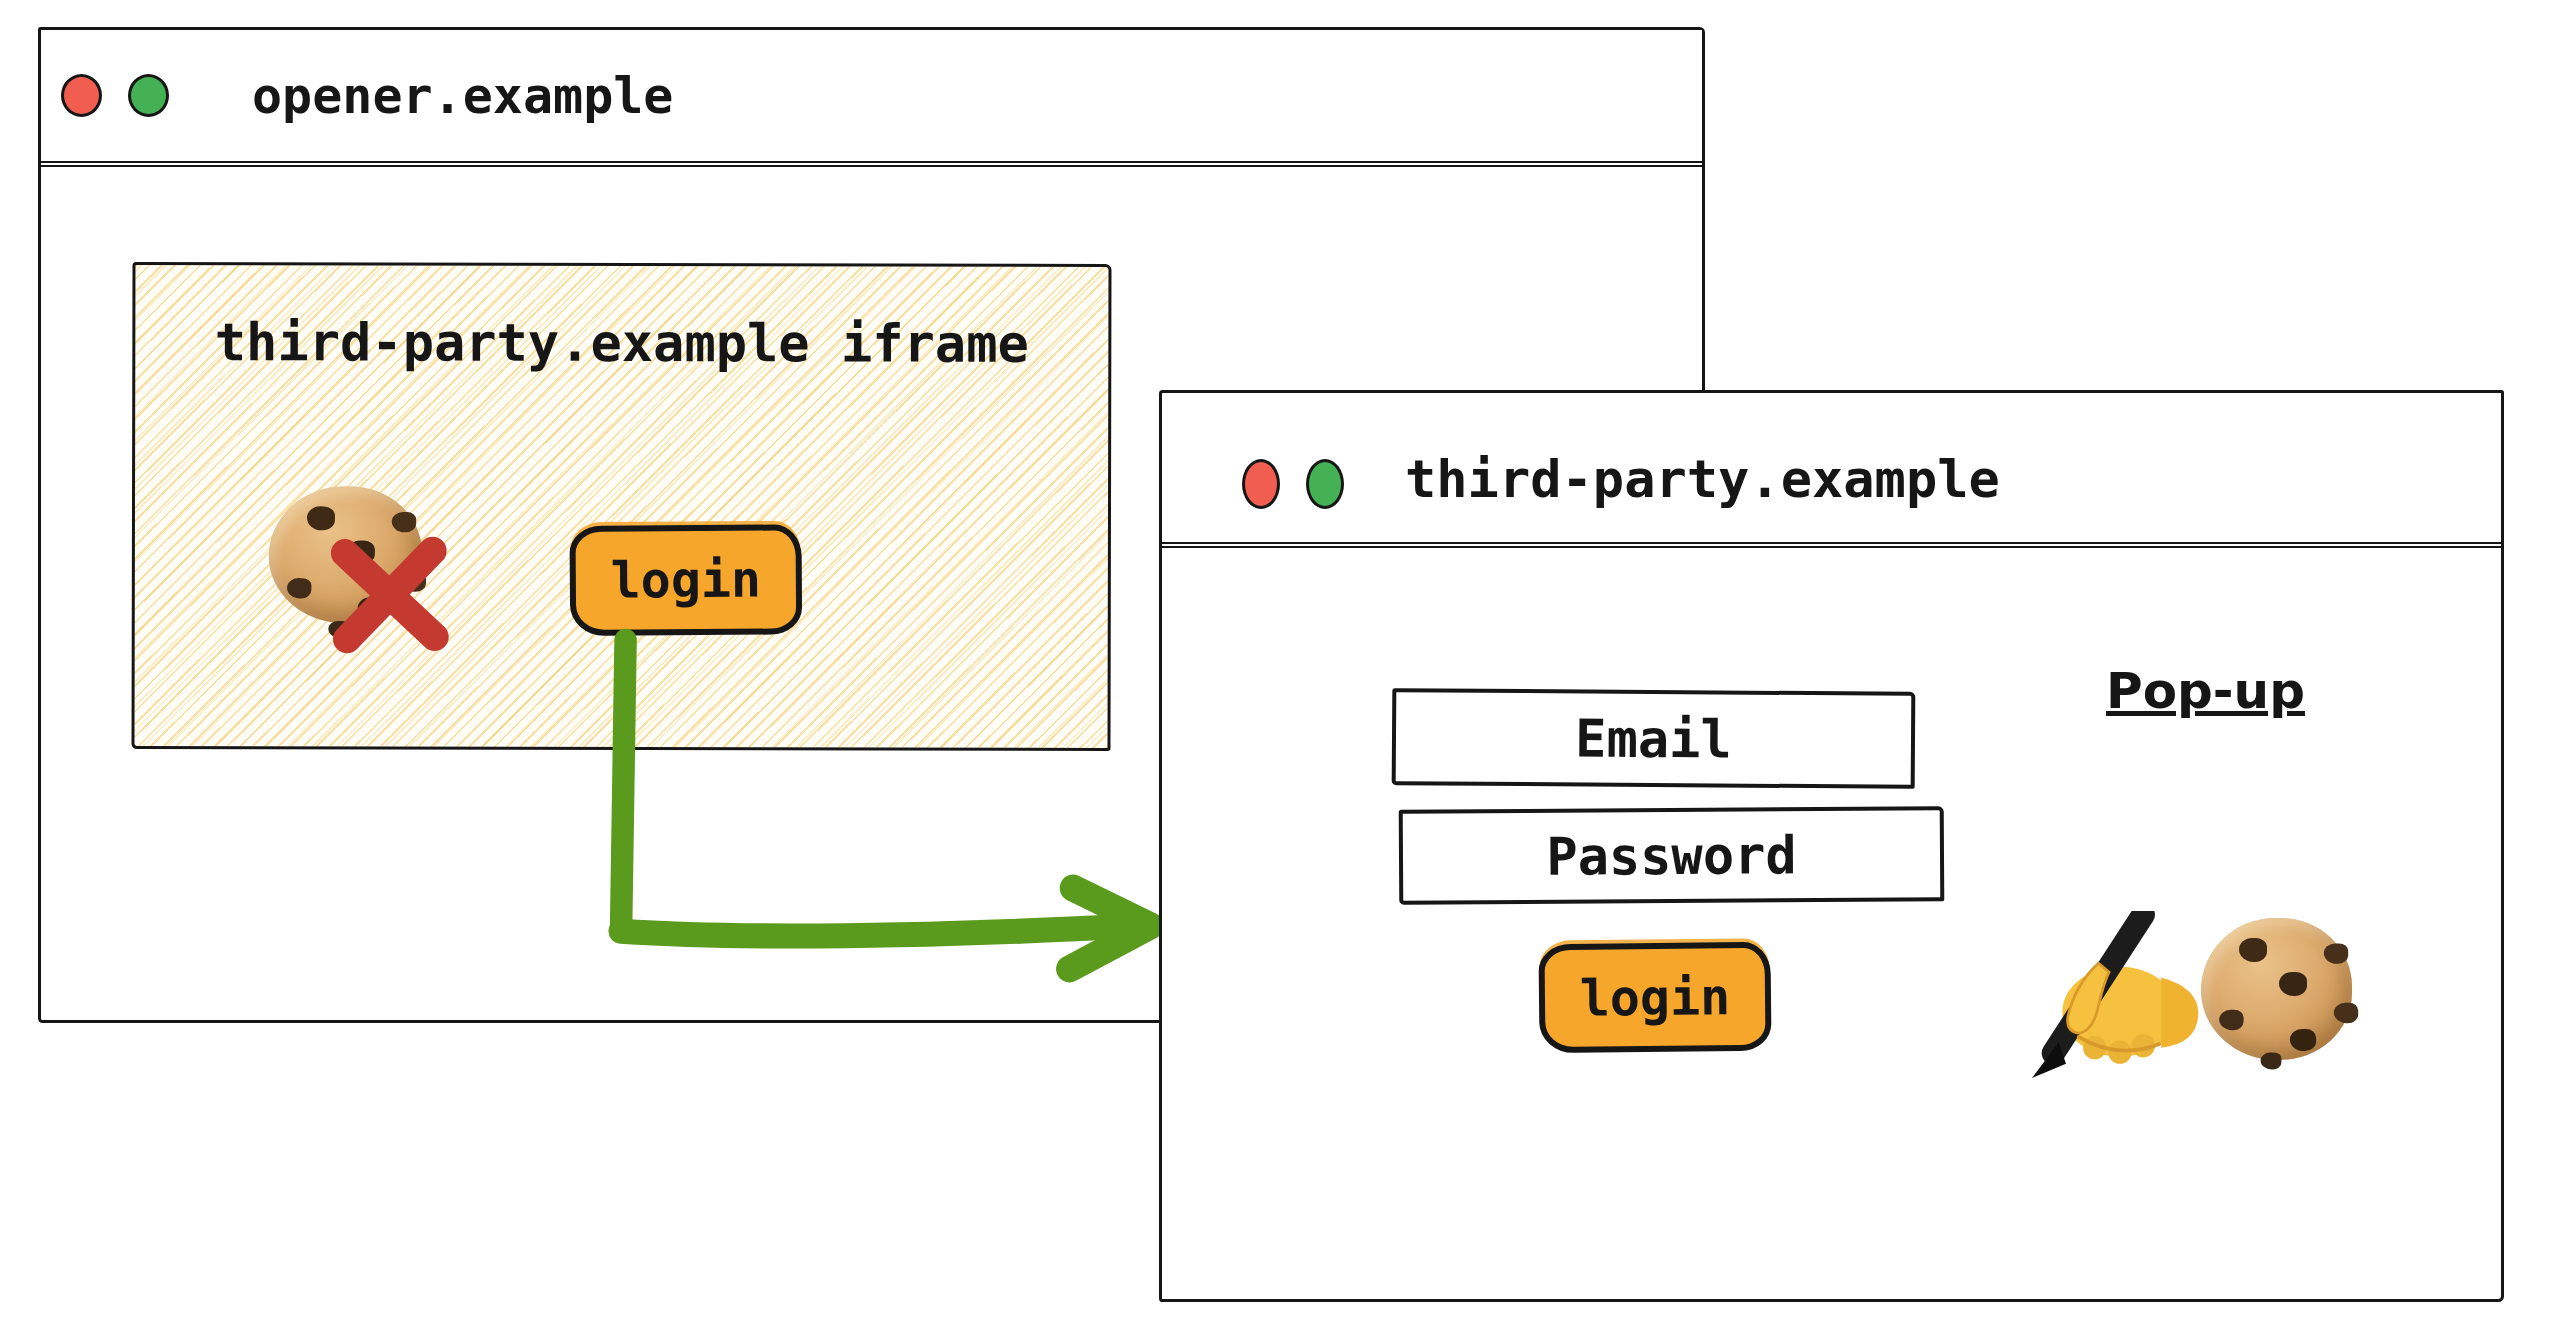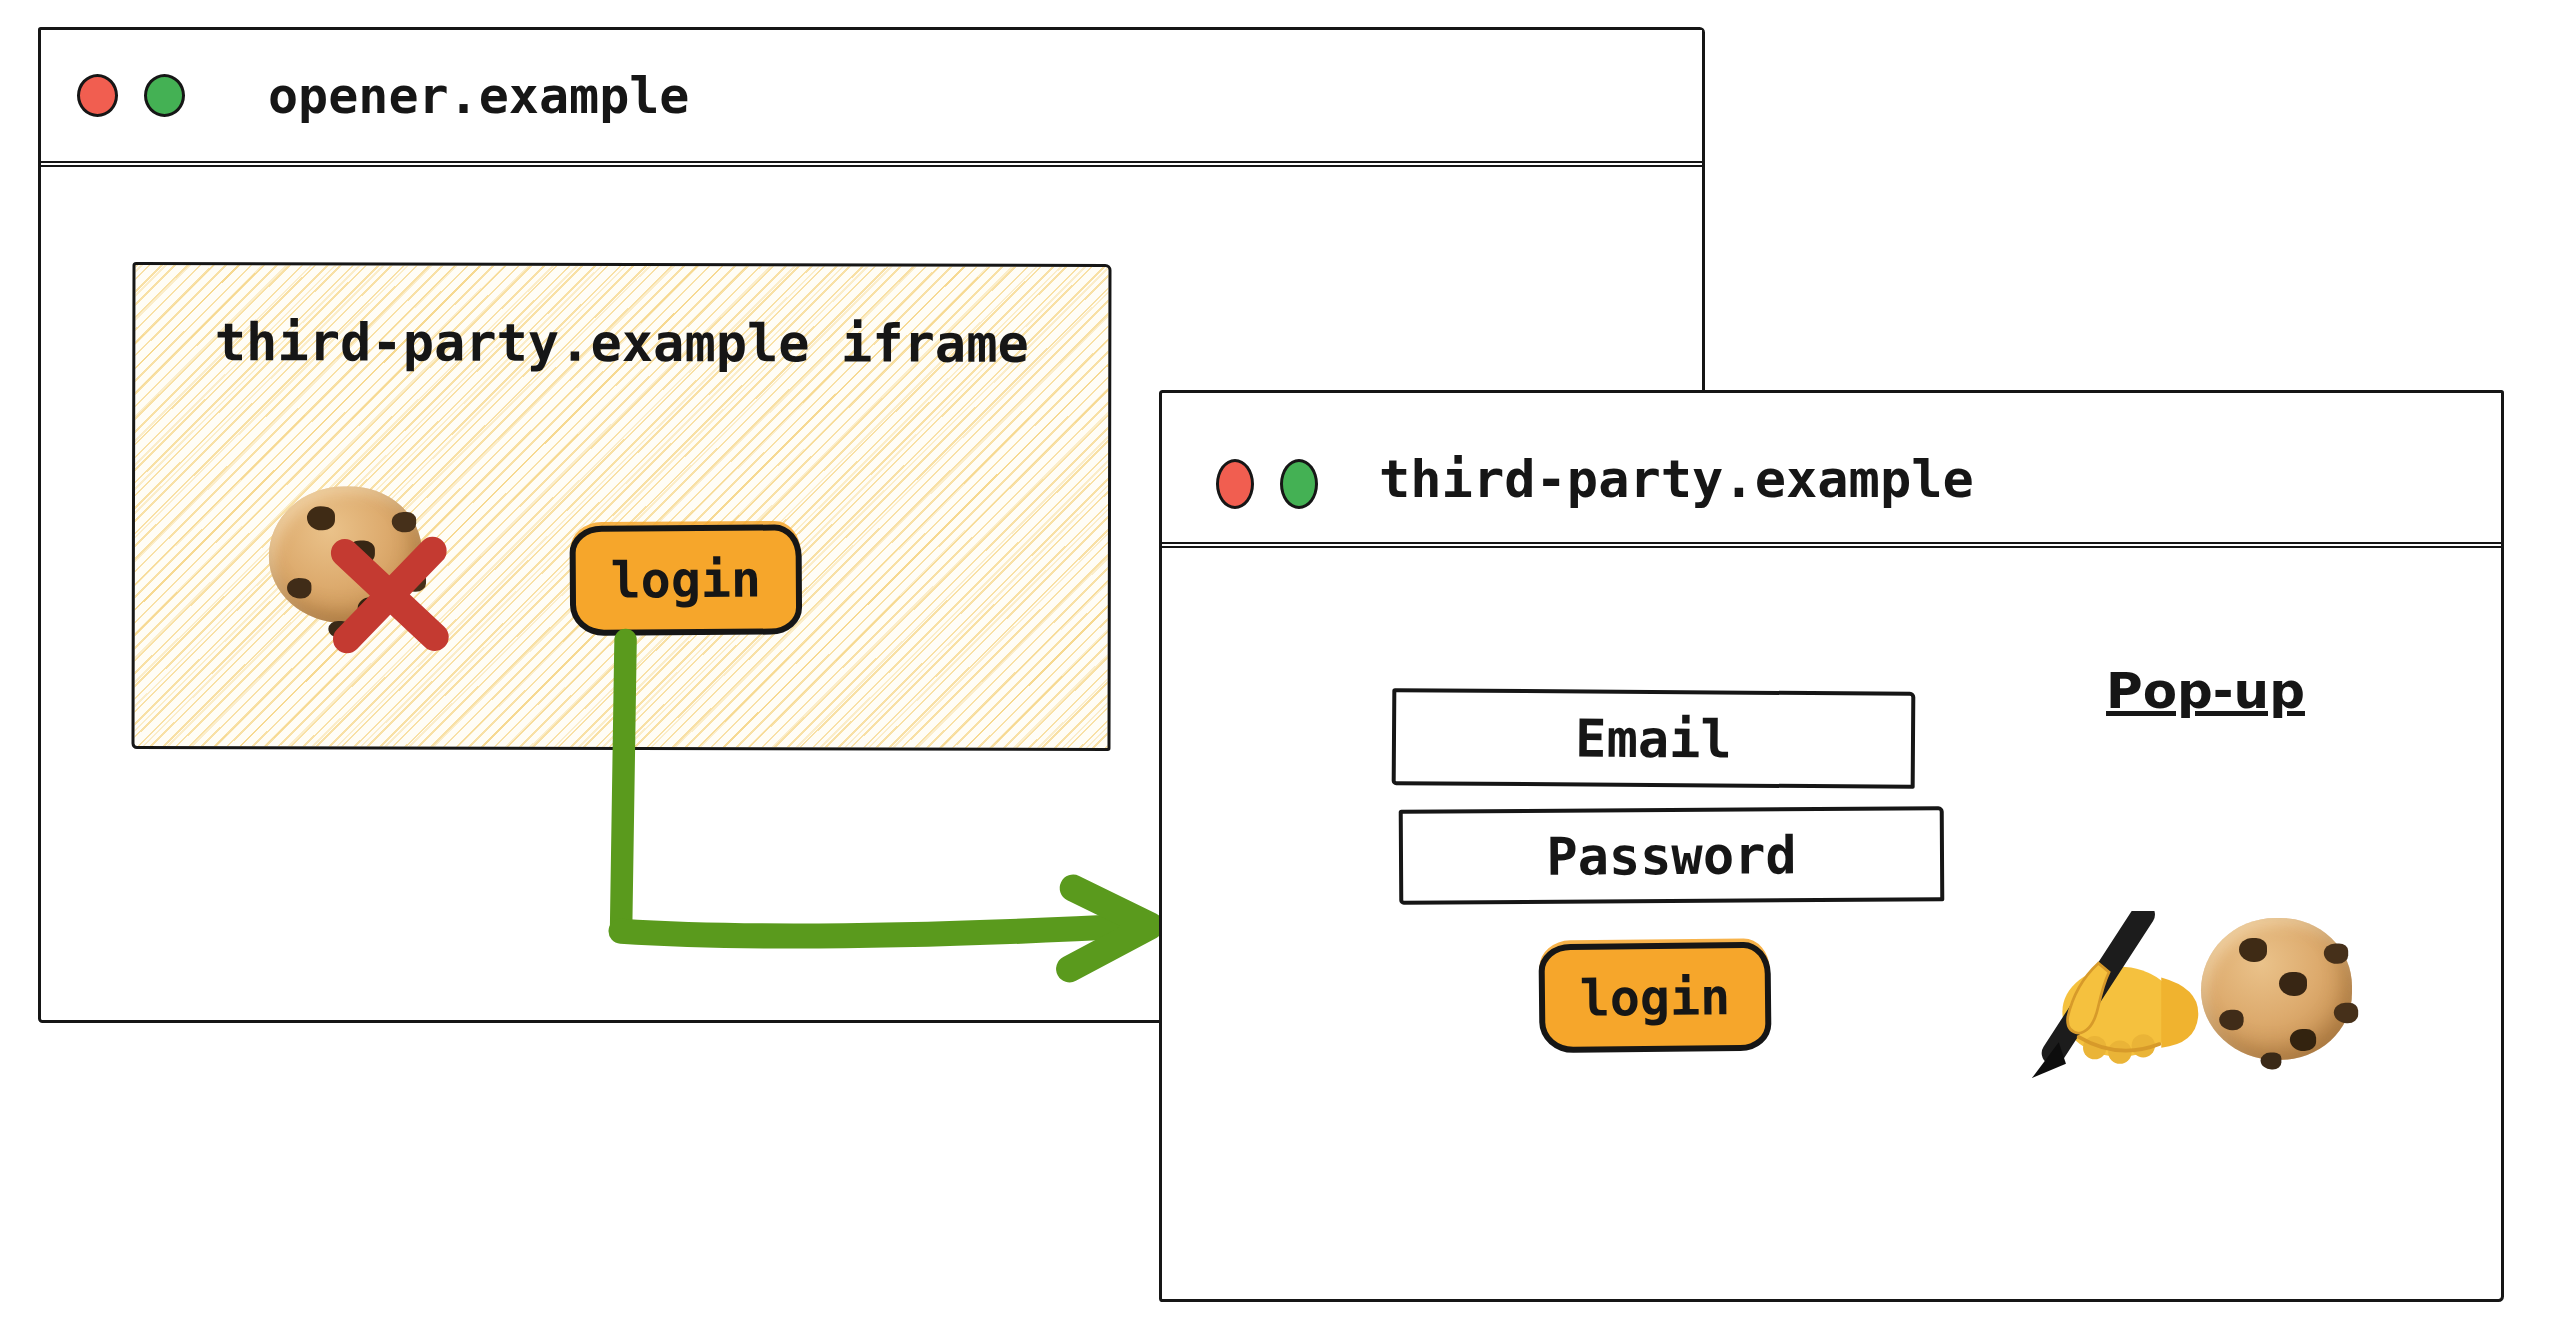--- a/index.html
+++ b/index.html
@@ -14,22 +14,22 @@
       #fffdf6;
   }
 
   
   .window{position:absolute;border:3.6px solid #161616;background:#ffffff;}
   .window.opener{left:38px;top:27px;width:1661px;height:990px;z-index:1;border-radius:2.7px 5.4px 3.6px 4.5px;}
   .window.popup{left:1159px;top:390px;width:1339px;height:906px;z-index:10;border-radius:3.6px 2.7px 5.4px 3.6px;}
 
   .titlebar{position:absolute;left:0;top:0;right:0;display:flex;align-items:center;
             border-bottom:6.3px double #161616;}
-  .opener .titlebar{height:131px;padding-left:36px;background:#ffffff;}
-  .popup  .titlebar{height:155px;padding-left:54px;padding-top:32px;box-sizing:border-box;background:transparent;}
+  .opener .titlebar{height:131px;padding-left:20px;background:#ffffff;}
+  .popup  .titlebar{height:155px;padding-left:80px;padding-top:32px;box-sizing:border-box;background:transparent;}
 
   .light{display:inline-block;border:3.6px solid #161616;border-radius:50%;box-sizing:border-box;flex:0 0 auto;}
   .opener .light{width:41px;height:43px;}
   .popup  .light{width:38px;height:50px;}
   .light.red{background:#f15e50;}
   .light.green{background:#44b154;margin-left:26px;}
 
   .win-title{font-weight:bold;white-space:nowrap;}
   .opener .win-title{font-size:50px;margin-left:83px;}
   .popup  .win-title{font-size:52px;margin-left:61px;margin-top:-9px;}

